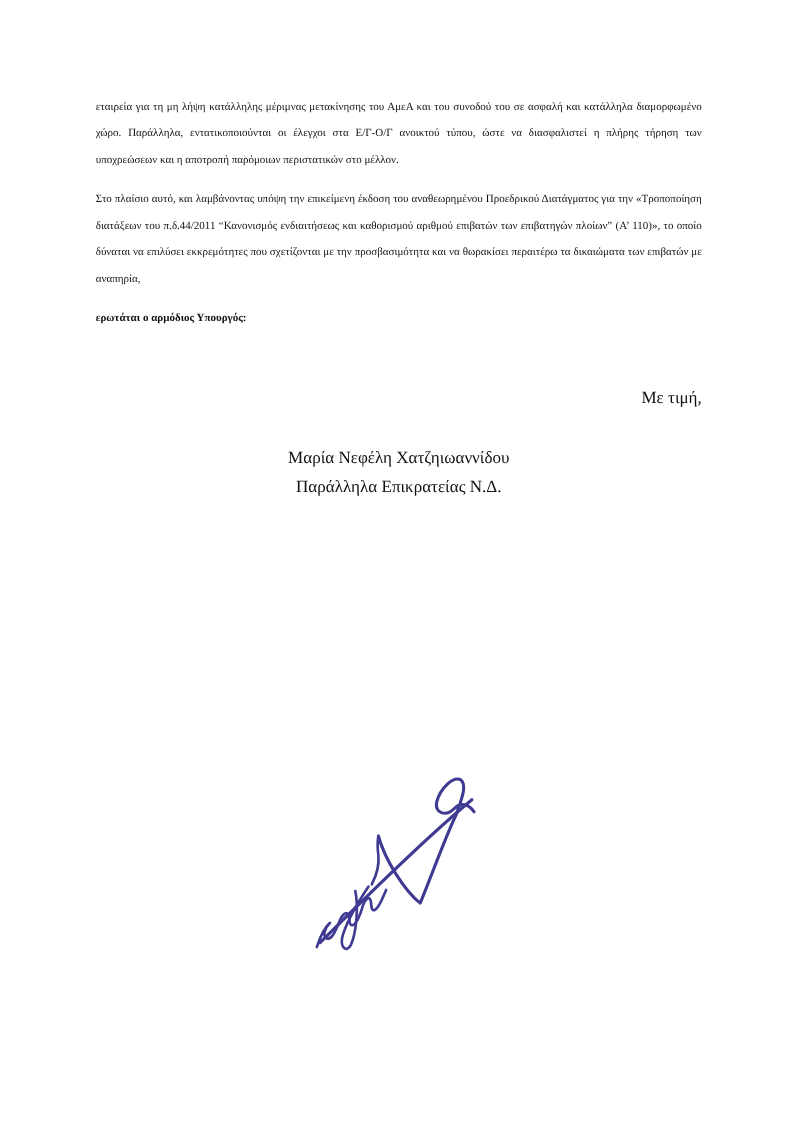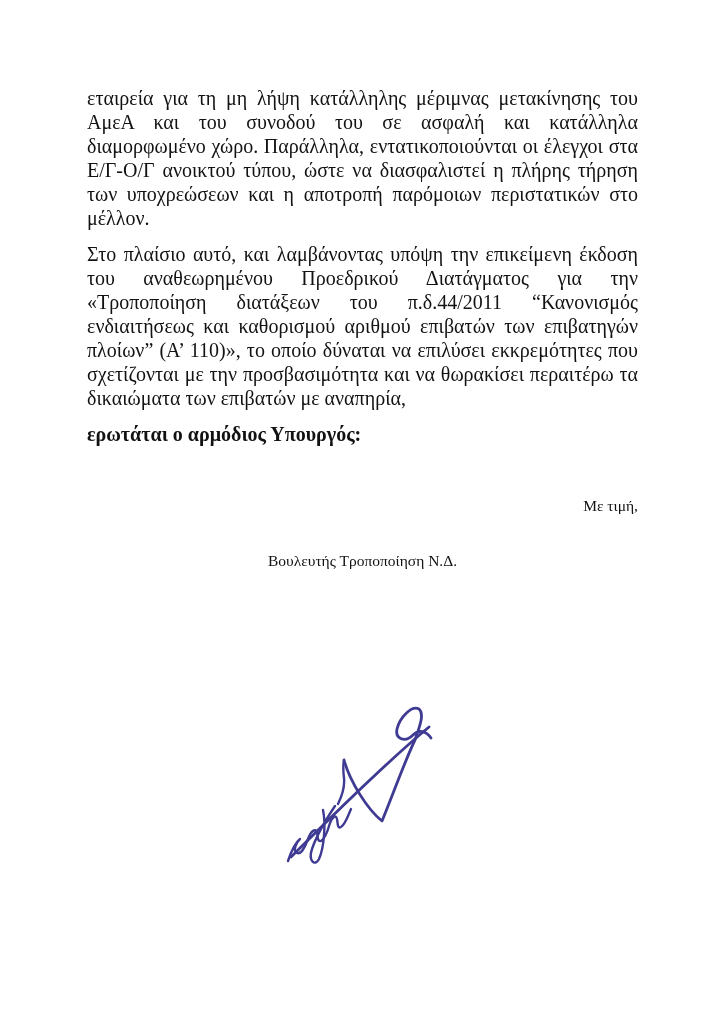--- a/index.html
+++ b/index.html
@@ -15,21 +15,21 @@
     font-family: "Liberation Serif", serif;
     color: #121212;
   }
   .page {
     position: absolute;
     left: 87px;
     top: 86px;
     width: 551px;
   }
   .para {
-    font-size: 20px;
+    font-size: 10px;
     line-height: 24px;
     text-align: justify;
     margin: 0 0 12px 0;
   }
   .para.bold {
     font-weight: bold;
   }
   .bullet-marker {
     font-weight: bold;
     margin-right: 4px;
@@ -61,21 +61,22 @@
   <p class="para">εταιρεία για τη μη λήψη κατάλληλης μέριμνας μετακίνησης του ΑμεΑ και του συνοδού του σε ασφαλή και κατάλληλα διαμορφωμένο χώρο. Παράλληλα, εντατικοποιούνται οι έλεγχοι στα Ε/Γ-Ο/Γ ανοικτού τύπου, ώστε να διασφαλιστεί η πλήρης τήρηση των υποχρεώσεων και η αποτροπή παρόμοιων περιστατικών στο μέλλον.</p>
 
   <p class="para">Στο πλαίσιο αυτό, και λαμβάνοντας υπόψη την επικείμενη έκδοση του αναθεωρημένου Προεδρικού Διατάγματος για την «Τροποποίηση διατάξεων του π.δ.44/2011 “Κανονισμός ενδιαιτήσεως και καθορισμού αριθμού επιβατών των επιβατηγών πλοίων” (Α’ 110)», το οποίο δύναται να επιλύσει εκκρεμότητες που σχετίζονται με την προσβασιμότητα και να θωρακίσει περαιτέρω τα δικαιώματα των επιβατών με αναπηρία,</p>
 
   <p class="para bold">ερωτάται ο αρμόδιος Υπουργός:</p>
 
 
 
   <div class="closing">
     <div class="salutation">Με τιμή,</div>
-    <div class="name-line">Βουλευτής Τροποποίηση Ν.Δ.</div>
+    <div class="name-line">Μαρία Νεφέλη Χατζηιωαννίδου</div>
+    <div class="name-line">Παράλληλα Επικρατείας Ν.Δ.</div>
   </div>
 
 </div>
 
 <svg class="signature-svg" width="170" height="180" viewBox="0 0 170 180" xmlns="http://www.w3.org/2000/svg" fill="none">
   <path d="M 13,157 C 45,125 105,65 151,27" stroke-width="2.8" stroke-linecap="round" stroke-linejoin="round" fill="none" stroke="#3f3a92"></path>
   <path d="M 66,60 C 72,82 90,110 104,121 C 112,102 128,58 137,40 C 141,28 147,14 141,9 C 134,5 122,17 119,29 C 117,39 127,43 135,35 C 141,29 148,31 153,38" stroke-width="2.8" stroke-linecap="round" stroke-linejoin="round" fill="none" stroke="#3f3a92"></path>
   <path d="M 10,161 C 13,152 17,143 22,139 C 17,144 15,151 19,153 C 23,155 27,147 30,139 C 33,131 37,128 39,132 C 40,136 39,142 43,141 C 47,139 50,130 52,123 C 54,117 58,114 59,119 C 60,123 59,129 63,127 C 67,125 70,116 73,109" stroke-width="2.4" stroke-linecap="round" stroke-linejoin="round" fill="none" stroke="#3f3a92"></path>
   <path d="M 45,110 C 48,124 46,148 41,159 C 37,167 30,161 34,149 C 38,137 47,121 57,106" stroke-width="2.4" stroke-linecap="round" stroke-linejoin="round" fill="none" stroke="#3f3a92"></path>
   <path d="M 60,104 C 64,96 67,88 66,78 C 65,70 65,65 66,60" stroke-width="2.4" stroke-linecap="round" stroke-linejoin="round" fill="none" stroke="#3f3a92"></path>

